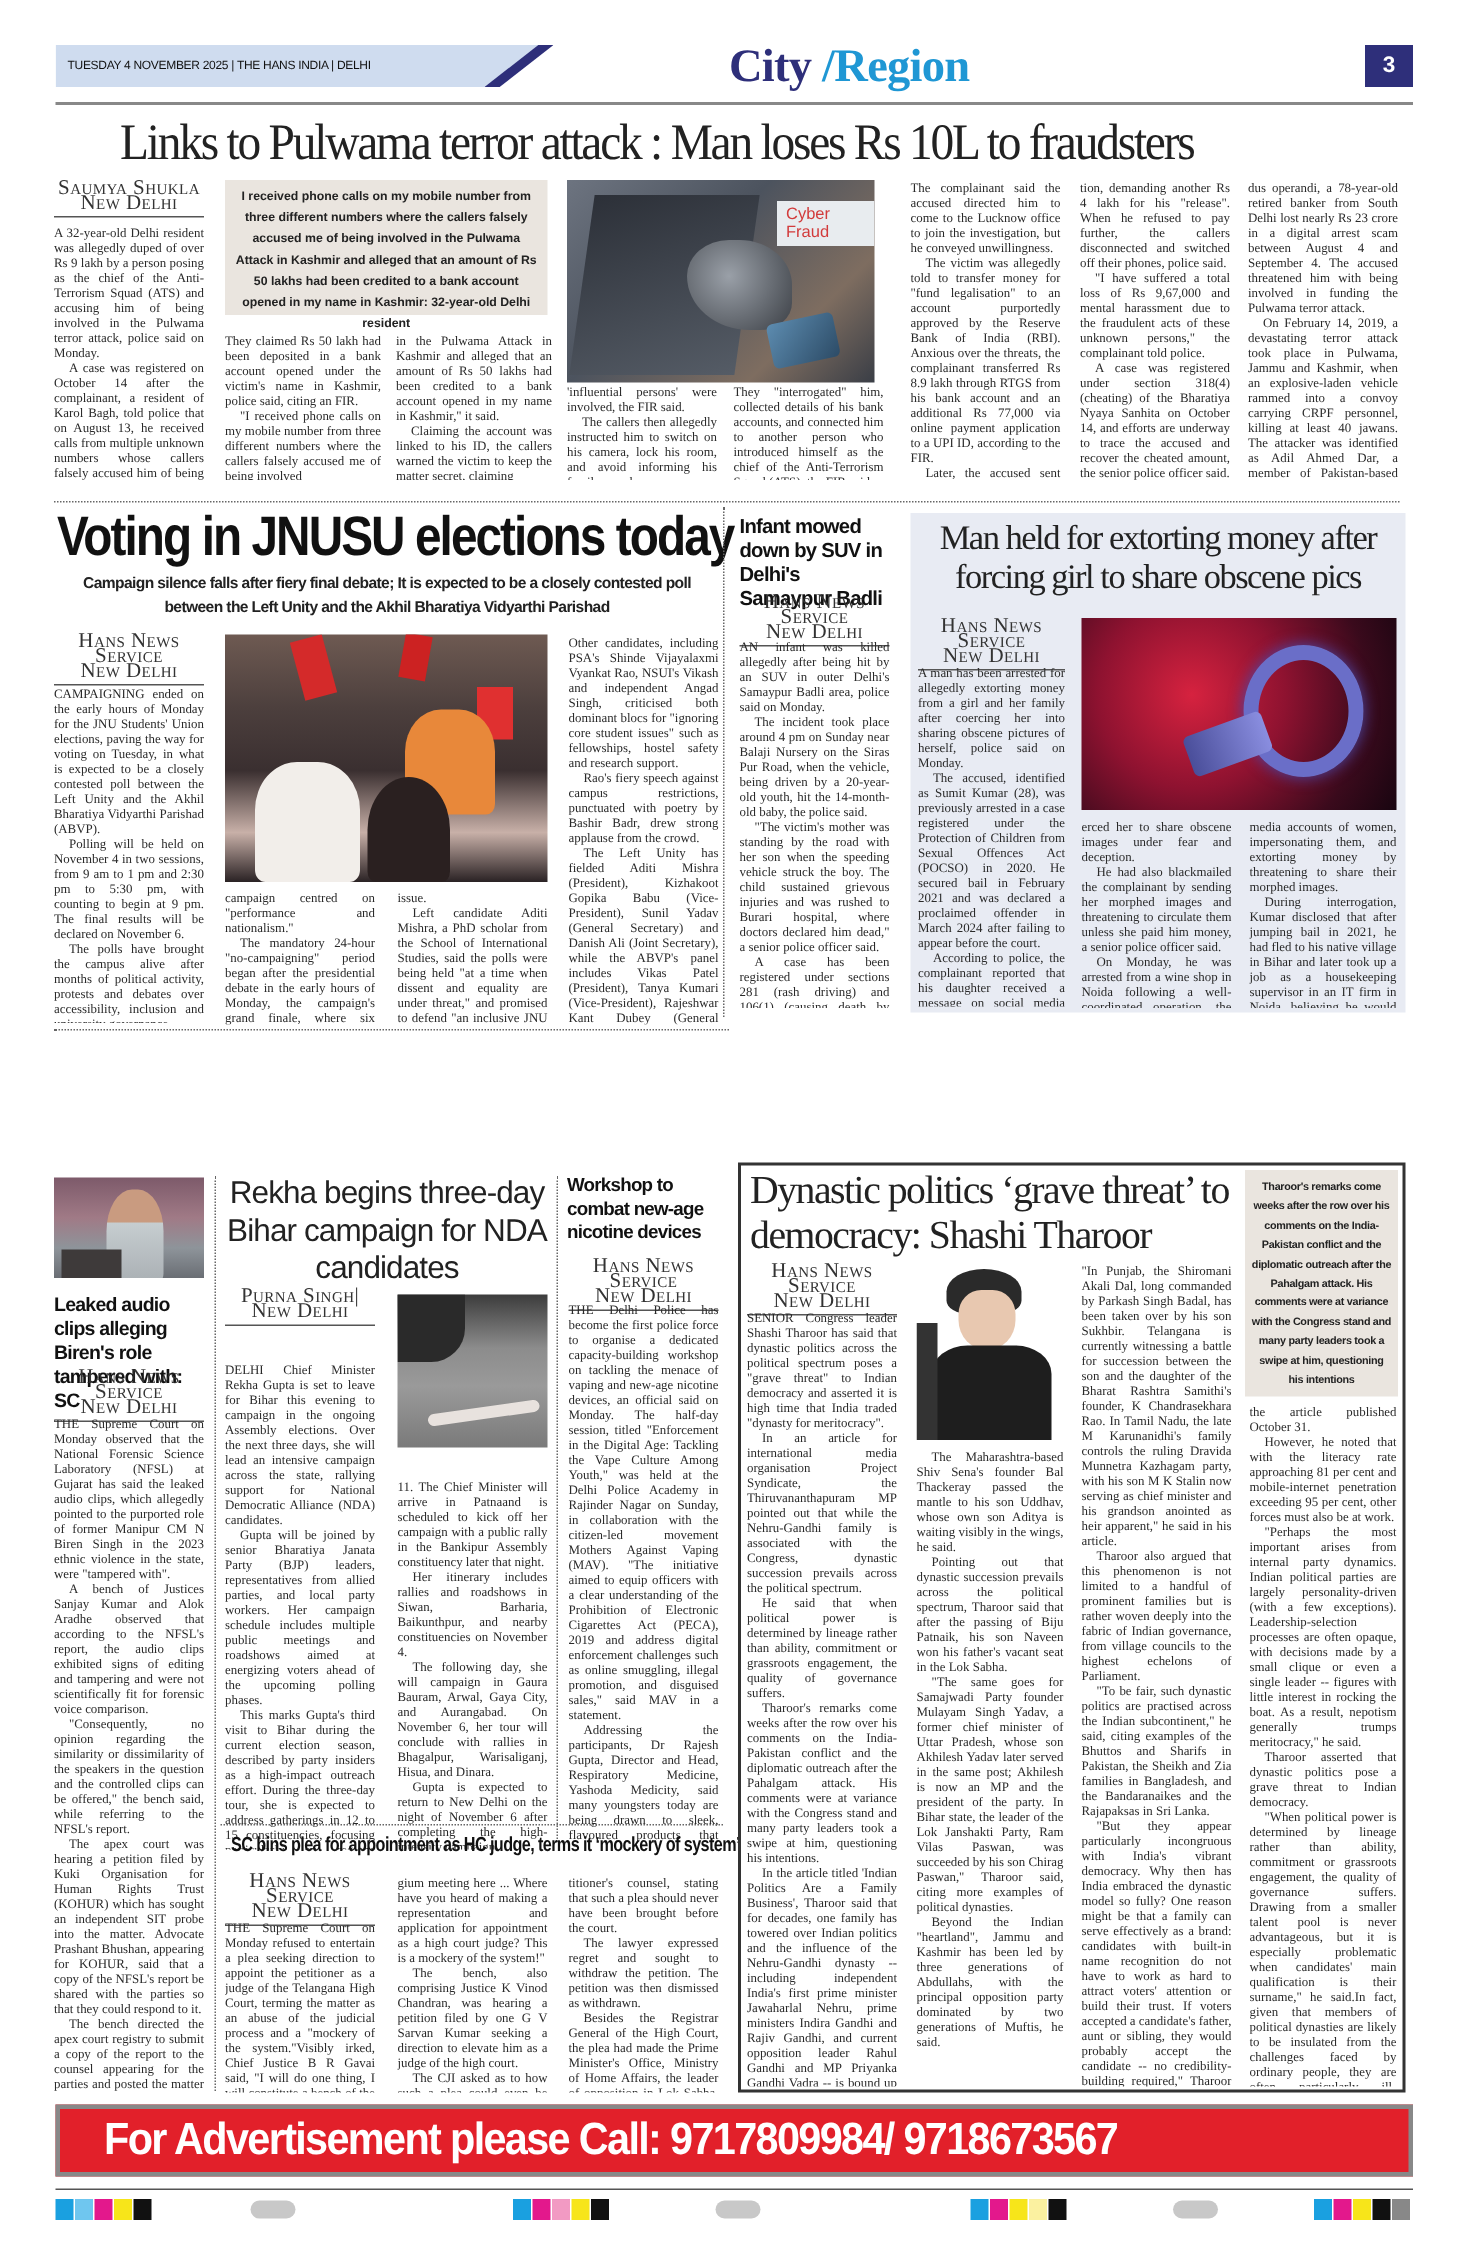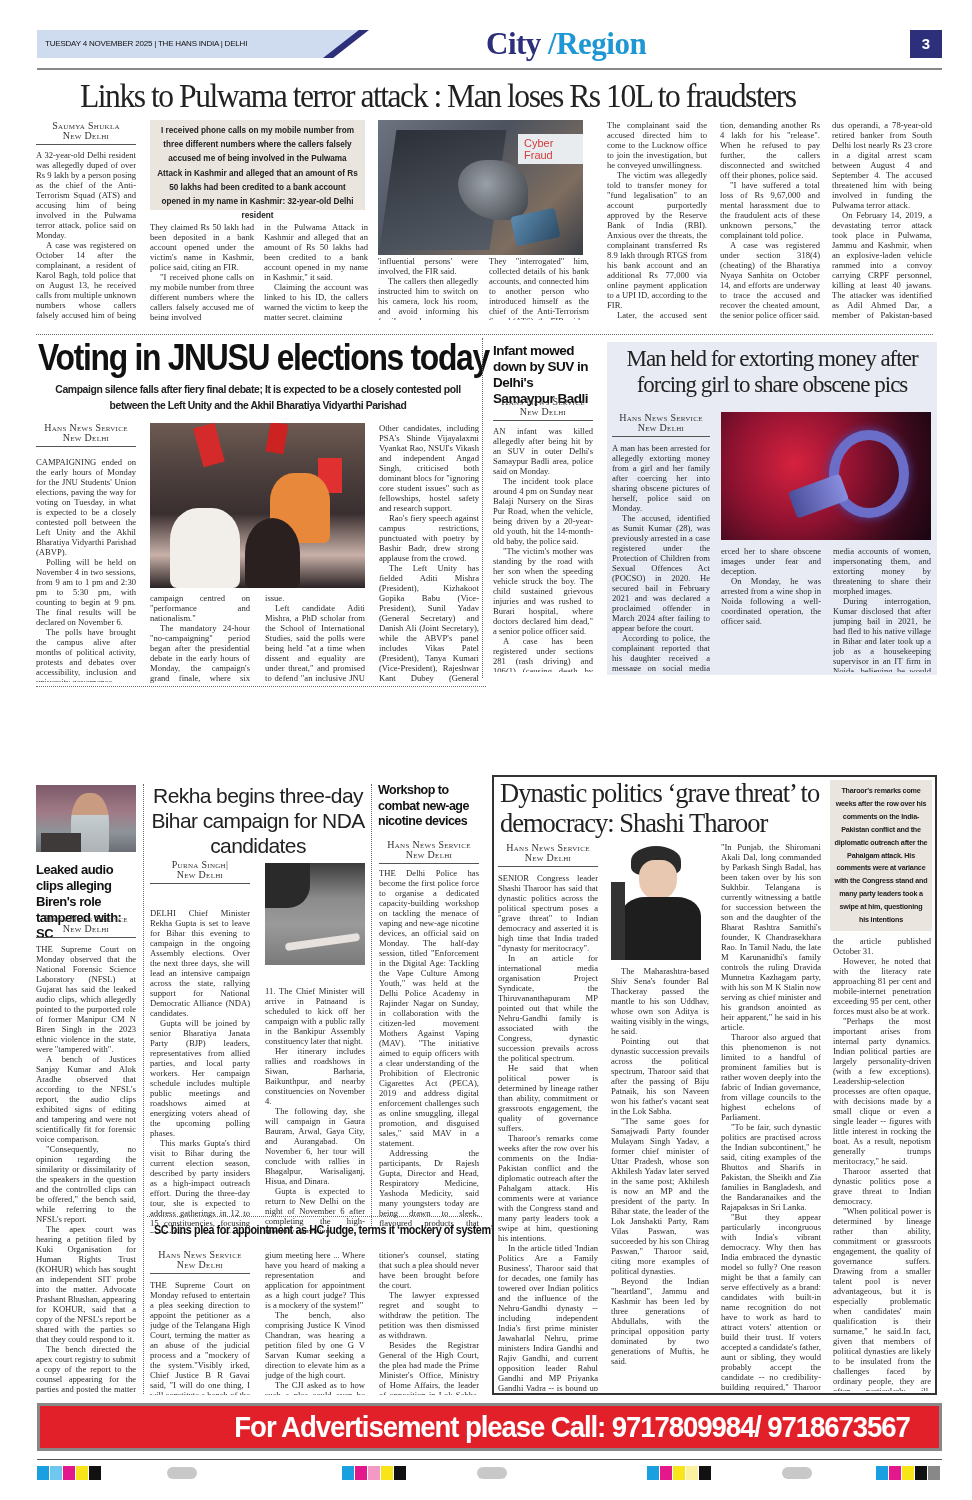--- a/index.html
+++ b/index.html
@@ -1,21 +1,21 @@
 <!DOCTYPE html>
 <html><head>
 <meta charset="utf-8">
 <style>
 *{box-sizing:border-box;margin:0;padding:0}
 body{width:972px;height:1500px;background:#fff;font-family:"Liberation Serif",serif;color:#222;position:relative;overflow:hidden}
 .abs{position:absolute}
 .col{font-size:8.6px;line-height:10px;text-align:justify;color:#2a2a2a;overflow:hidden}
 .col p{text-indent:10px}
 .col p.first{text-indent:0}
-.byline{font-size:10px;text-align:center;line-height:10px;font-variant:small-caps;letter-spacing:.3px;border-bottom:1px solid #555;padding-bottom:3px;margin-bottom:5px;color:#333}
+.byline{font-size:14px;text-align:center;line-height:10px;font-variant:small-caps;letter-spacing:.3px;border-bottom:1px solid #555;padding-bottom:3px;margin-bottom:5px;color:#333}
 .cond{font-family:"Liberation Sans",sans-serif;font-weight:bold;letter-spacing:-.5px;transform-origin:left top}
 .dotv{border-left:1px dotted #666}
 .doth{border-top:1px dotted #666}
 .photo{overflow:hidden}
 </style>
 </head>
 <body>
 
 <div class="abs" style="left:37px;top:30px;width:328px;height:28px;background:#cfdcef;clip-path:polygon(0 0,100% 0,88% 100%,0 100%)"></div>
 <div class="abs" style="left:323px;top:30px;width:46px;height:28px;background:#2e2f7a;clip-path:polygon(78% 0,100% 0,22% 100%,0 100%)"></div>
@@ -147,20 +147,21 @@
     <p class="first">A man has been arrested for allegedly extorting money from a girl and her family after coercing her into sharing obscene pictures of herself, police said on Monday.</p>
     <p>The accused, identified as Sumit Kumar (28), was previously arrested in a case registered under the Protection of Children from Sexual Offences Act (POCSO) in 2020. He secured bail in February 2021 and was declared a proclaimed offender in March 2024 after failing to appear before the court.</p>
     <p>According to police, the complainant reported that his daughter received a message on social media from a hacked ID of her ex-tutor. The sender falsely claimed that her nude photographs were available online and sent a phishing link requiring her social media credentials.</p>
   </div>
 <div class="abs photo" style="left:721px;top:412px;width:210px;height:128px;background:radial-gradient(circle at 35% 40%,#d6223f 0%,#8e1230 40%,#3a0a1c 75%,#180510 100%)">
   <div style="position:absolute;left:108px;top:18px;width:80px;height:88px;border-radius:50%;border:10px solid #6a6ec8;box-shadow:0 0 10px #4848a8"></div>
   <div style="position:absolute;left:70px;top:70px;width:55px;height:28px;background:linear-gradient(90deg,#4a4e9a,#8a8ee0);transform:rotate(-20deg);border-radius:4px"></div>
 </div>
 <div class="abs col" style="left:721px;top:546px;width:100px;height:126px">
     <p class="first">erced her to share obscene images under fear and deception.</p>
+    <p>He had also blackmailed the complainant by sending her morphed images and threatening to circulate them unless she paid him money, a senior police officer said.</p>
     <p>On Monday, he was arrested from a wine shop in Noida following a well-coordinated operation, the officer said.</p>
   </div>
 <div class="abs col" style="left:833px;top:546px;width:98px;height:126px">
     <p class="first">media accounts of women, impersonating them, and extorting money by threatening to share their morphed images.</p>
     <p>During interrogation, Kumar disclosed that after jumping bail in 2021, he had fled to his native village in Bihar and later took up a job as a housekeeping supervisor in an IT firm in Noida, believing he would not be traced.</p>
   </div>
 
 <div class="abs doth" style="left:36px;top:686px;width:450px"></div>
 
 <div class="abs photo" style="left:36px;top:785px;width:100px;height:67px;background:linear-gradient(180deg,#7d5a6a 0%,#a07a86 40%,#8e949a 70%,#6a6e74 100%)">
@@ -279,21 +280,21 @@
     <p>"But they appear particularly incongruous with India's vibrant democracy. Why then has India embraced the dynastic model so fully? One reason might be that a family can serve effectively as a brand: candidates with built-in name recognition do not have to work as hard to attract voters' attention or build their trust. If voters accepted a candidate's father, aunt or sibling, they would probably accept the candidate -- no credibility-building required," Tharoor said in</p>
   </div>
 <div class="abs col" style="left:833px;top:936px;width:98px;height:455px">
     <p class="first">the article published October 31.</p>
     <p>However, he noted that with the literacy rate approaching 81 per cent and mobile-internet penetration exceeding 95 per cent, other forces must also be at work.</p>
     <p>"Perhaps the most important arises from internal party dynamics. Indian political parties are largely personality-driven (with a few exceptions). Leadership-selection processes are often opaque, with decisions made by a small clique or even a single leader -- figures with little interest in rocking the boat. As a result, nepotism generally trumps meritocracy," he said.</p>
     <p>Tharoor asserted that dynastic politics pose a grave threat to Indian democracy.</p>
     <p>"When political power is determined by lineage rather than ability, commitment or grassroots engagement, the quality of governance suffers. Drawing from a smaller talent pool is never advantageous, but it is especially problematic when candidates' main qualification is their surname," he said.In fact, given that members of political dynasties are likely to be insulated from the challenges faced by ordinary people, they are often particularly ill-equipped to respond effectively to their constituents' needs, Tharoor said.</p>
   </div>
 
-<div class="abs" style="left:37px;top:1403px;width:905px;height:48px;background:#e2202a;border:3px solid #888;display:flex;align-items:center;justify-content:flex-end">
+<div class="abs" style="left:37px;top:1403px;width:905px;height:48px;background:#e2202a;border:3px solid #888;display:flex;align-items:center;justify-content:flex-start">
   <span style="font-family:'Liberation Sans',sans-serif;font-weight:bold;font-size:30px;color:#fff;letter-spacing:-1.2px;white-space:nowrap;display:inline-block;transform:scaleX(.92)">For Advertisement please Call: 9717809984/ 9718673567</span>
 </div>
 <div class="abs" style="left:37px;top:1459px;width:905px;height:1px;background:#555"></div>
 
 <div class="abs" style="left:37px;top:1466px;width:905px;height:14px" id="reg-strip">
     <div style="position: absolute; top: 0px; width: 12px; height: 14px; left: 0px; background: rgb(26, 160, 224);"></div>
     <div style="position: absolute; top: 0px; width: 12px; height: 14px; left: 13px; background: rgb(111, 198, 239);"></div>
     <div style="position: absolute; top: 0px; width: 12px; height: 14px; left: 26px; background: rgb(227, 24, 140);"></div>
     <div style="position: absolute; top: 0px; width: 12px; height: 14px; left: 39px; background: rgb(247, 229, 26);"></div>
     <div style="position: absolute; top: 0px; width: 12px; height: 14px; left: 52px; background: rgb(17, 17, 17);"></div>

